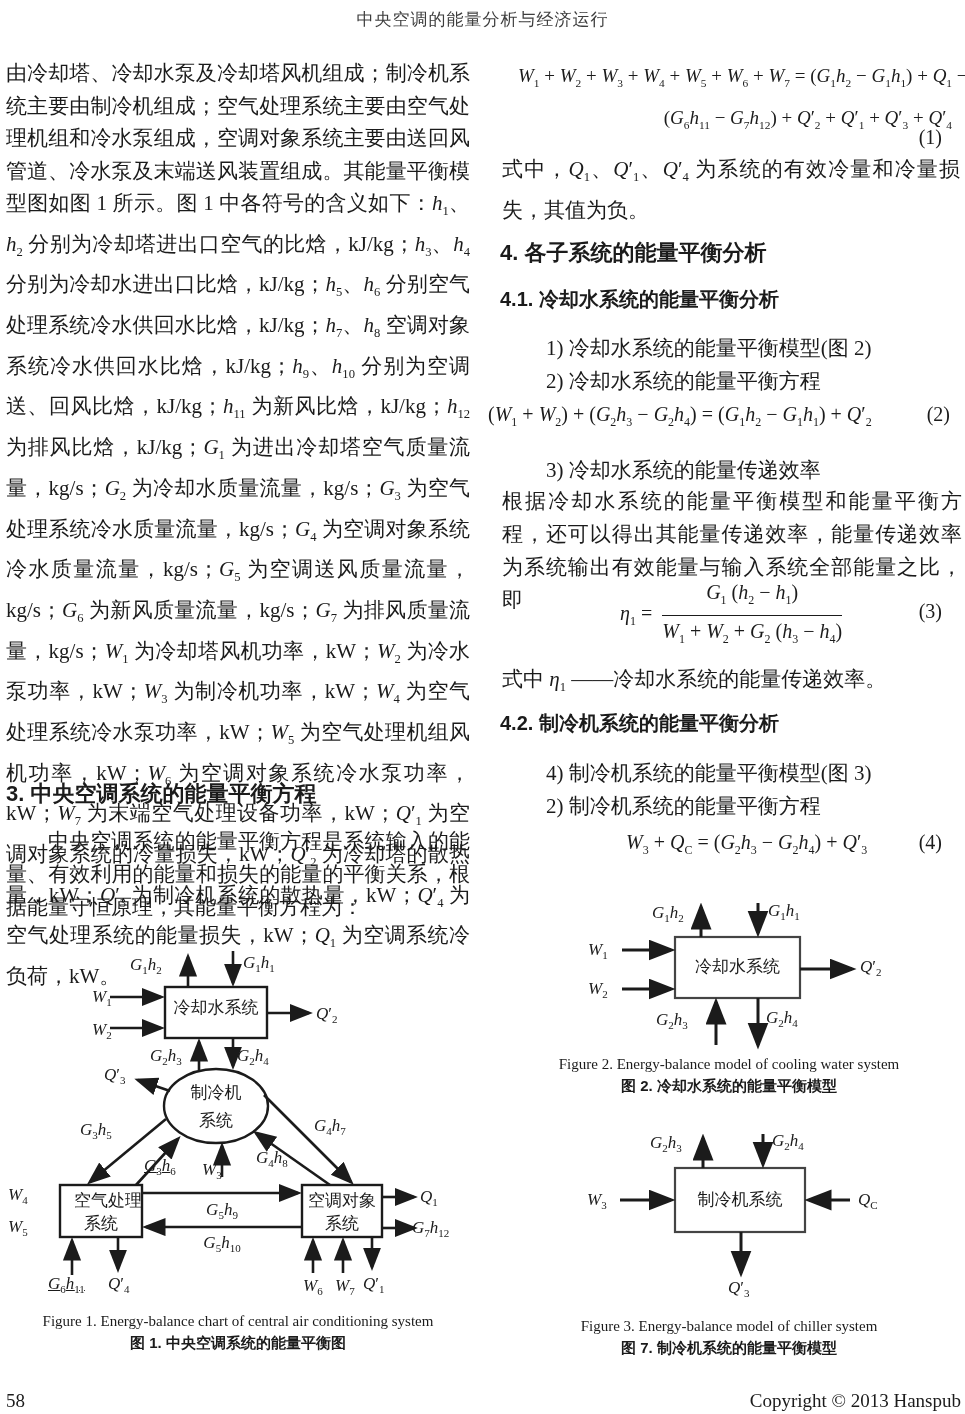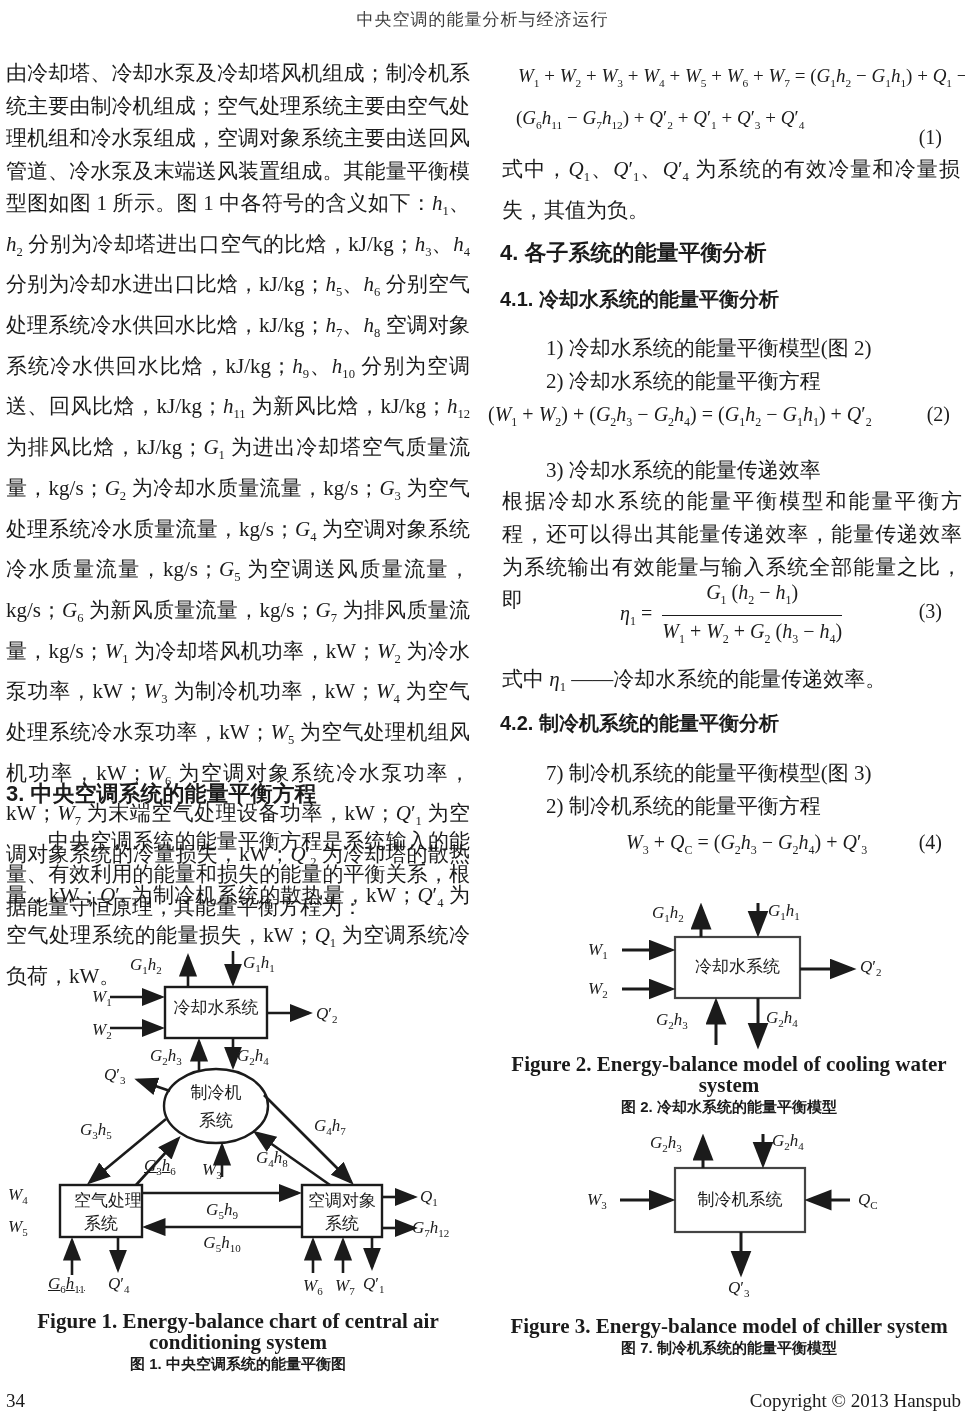--- a/index.html
+++ b/index.html
@@ -23,33 +23,33 @@
   .frac{display:inline-flex;flex-direction:column;text-align:center;vertical-align:middle;}
   .frac .num{border-bottom:1.6px solid #1b1b1b;padding:0 8px 3px;line-height:24px;}
   .frac .den{padding-top:3px;line-height:24px;}
   
   .fig{position:absolute;}
   .fig svg{position:absolute;left:0;top:0;}
   .lab{position:absolute;left:0;top:0;width:100%;height:100%;}
   .fl{position:absolute;font-size:17px;white-space:nowrap;line-height:22px;}
   .fl sub{font-size:11px;}
   .cap{position:absolute;text-align:center;}
-  .cap-en{font-weight:bold;font-size:21px;line-height:21px;}
+  .cap-en{font-weight:normal;font-size:15px;line-height:21px;}
   .cap-zh{font-family:"Liberation Sans","DejaVu Sans",sans-serif;
           font-weight:bold;font-size:15px;line-height:22px;}
   
   .pgnum{position:absolute;left:6px;top:1390px;font-size:19px;}
   .copyr{position:absolute;right:4px;top:1390px;font-size:19px;}
   
   #p1  {left:6px;  top:57px;  width:464px;}
   #h3  {left:6px;  top:779px;}
   #p3  {left:6px;  top:825px; width:464px;text-indent:42px;line-height:33px;}
   #fig1{left:6px;  top:943px; width:464px;height:355px;}
   #cap1{left:0px;  top:1311px;width:476px;}
-  #eq1 {left:500px;top:58px;  width:452px;height:100px;}
+  #eq1 {left:500px;top:58px;  width:452px;height:100px;text-align:right;}
   #eq1 .l1{padding-left:18px;line-height:35px;font-size:19px;}
   #eq1 .l2{padding-left:16px;line-height:34px;font-size:19px;}
   #eq1 .eq-num{top:68px;}
   #pq1 {left:502px;top:153px;width:458px;}
   #h4  {left:500px;top:238px;}
   #h41 {left:500px;top:286px;}
   #it41{left:546px;top:332px;}
   #eq2 {left:488px;top:403px;width:472px;}
   #eq2 .eq-num{top:0;}
   #it41c{left:546px;top:454px;}
@@ -192,21 +192,21 @@
       </span>
     </span>
     <span class="eq-num">(3)</span>
   </div>
 
   <p class="blk body-text" id="p41b" style="line-height:33px;white-space:nowrap">式中 <i class="mv">η</i><sub>1</sub> ——冷却水系统的能量传递效率。</p>
 
   <h3 class="blk h2" id="h42">4.2. 制冷机系统的能量平衡分析</h3>
 
   <div class="blk" id="it42">
-    <div class="li">7) 制冷机系统的能量平衡模型(图 3)</div>
+    <div class="li">4) 制冷机系统的能量平衡模型(图 3)</div>
     <div class="li">2) 制冷机系统的能量平衡方程</div>
   </div>
 
   <div class="blk eq" id="eq4">
     <span class="bod" style="display:inline-block"><i class="mv">W</i><sub>3</sub> + <i class="mv">Q</i><sub>C</sub> = (<i class="mv">G</i><sub>2</sub><i class="mv">h</i><sub>3</sub> − <i class="mv">G</i><sub>2</sub><i class="mv">h</i><sub>4</sub>) + <i class="mv">Q</i>′<sub>3</sub></span>
     <span class="eq-num">(4)</span>
   </div>
 
   <div class="fig" id="fig2">
     <svg width="392" height="158" viewBox="0 0 392 158">
@@ -265,16 +265,16 @@
         <span class="fl" style="left: 115px; top: 62px; width: 130px; text-align: center;">制冷机系统</span>
         <span class="fl" style="left: 298px; top: 62px;"><i class="mv">Q</i><sub>C</sub></span>
         <span class="fl" style="left: 168px; top: 150px;"><i class="mv">Q</i>′<sub>3</sub></span>
       </div>
   </div>
   <div class="cap" id="cap3">
     <div class="cap-en">Figure 3. Energy-balance model of chiller system</div>
     <div class="cap-zh">图 7. 制冷机系统的能量平衡模型</div>
   </div>
 
-  <span class="pgnum">34</span>
+  <span class="pgnum">58</span>
   <span class="copyr">Copyright © 2013 Hanspub</span>
 
 </div>
 
 </body></html>

